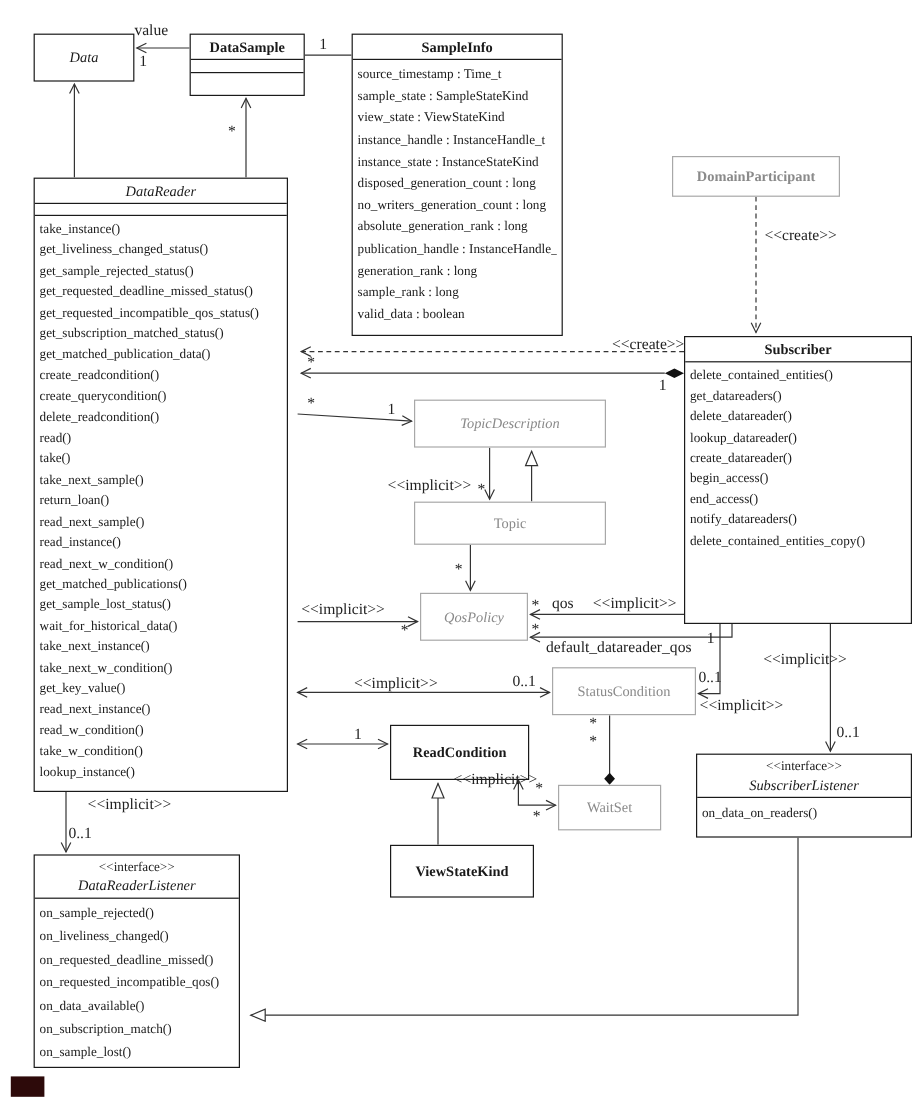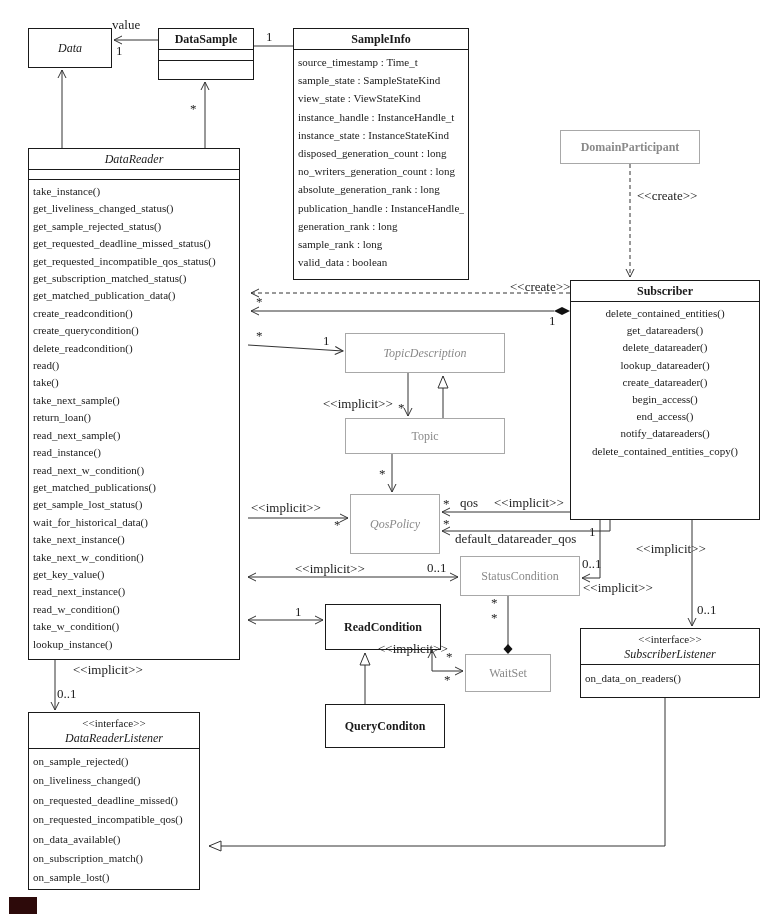--- a/index.html
+++ b/index.html
@@ -13,21 +13,21 @@
   .title { text-align:center; font-size:12px; padding:3px 2px 2px; white-space:nowrap; overflow:hidden; }
   .title.bold { font-weight:bold; }
   .title.it { font-style:italic;text-align:center; }
   .vcenter { display:flex; align-items:center; justify-content:center; height:100%; }
   .sep { border-top:1px solid #1a1a1a; }
   .members { padding:3px 4px 0; overflow:hidden; }
   .member { white-space:nowrap; overflow:hidden; }
   .member.it { }
   .m-dr  .member { line-height:17.4px; font-size:11px; }
   .m-si  .member { line-height:18.2px; font-size:11px; }
-  .m-sub .member { line-height:17.2px; font-size:11px;text-align:center; }
+  .m-sub .member { line-height:17.2px; font-size:11px; }
   .m-drl .member { line-height:19.4px; font-size:11px; }
   .m-sl  .member { line-height:20px;   font-size:11px; }
   .hdr2 { text-align:center; padding:3px 2px 2px; line-height:15px; }
   .hdr2 .stereo { font-size:11px; }
   .hdr2 .iname { font-size:12px; font-style:italic; }
   .emptyrow { border-top:1px solid #1a1a1a; }
 
   .lbl { position:absolute; font-size:13px; color:#222; white-space:nowrap; line-height:12px; }
   .lbl.star { font-size:13px; }
   .artifact { position:absolute; background:#2d0a0a; }
@@ -192,21 +192,21 @@
         <span class="title it">TopicDescription</span>
       </div>
   </div>
 
   <div class="cls grey" style="left:345px;top:418px;width:160px;height:36px">
     <div class="vcenter">
         <span class="title">Topic</span>
       </div>
   </div>
 
-  <div class="cls grey" style="left:350px;top:494px;width:90px;height:60px">
+  <div class="cls grey" style="left:350px;top:494px;width:90px;height:40px">
     <div class="vcenter">
         <span class="title it">QosPolicy</span>
       </div>
   </div>
 
   <div class="cls grey" style="left:460px;top:556px;width:120px;height:40px">
     <div class="vcenter">
         <span class="title">StatusCondition</span>
       </div>
   </div>
@@ -218,21 +218,21 @@
   </div>
 
   <div class="cls grey" style="left:465px;top:654px;width:86px;height:38px">
     <div class="vcenter">
         <span class="title">WaitSet</span>
       </div>
   </div>
 
   <div class="cls" style="left:325px;top:704px;width:120px;height:44px">
     <div class="vcenter">
-        <span class="title bold">QueryConditon</span>
+        <span class="title bold">ViewStateKind</span>
       </div>
   </div>
 
   <div class="cls" style="left:580px;top:628px;width:180px;height:70px">
     <div class="hdr2">
       <div class="stereo">&lt;&lt;interface&gt;&gt;</div>
       <div class="iname">SubscriberListener</div>
     </div>
     <div class="sep members m-sl">
         <div class="member">on_data_on_readers()</div>

